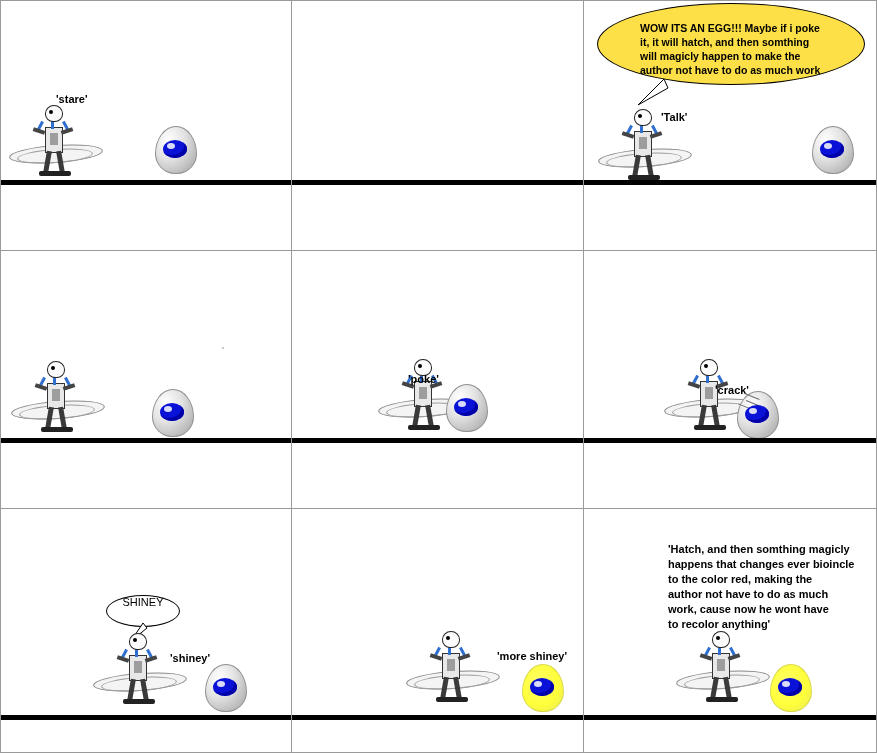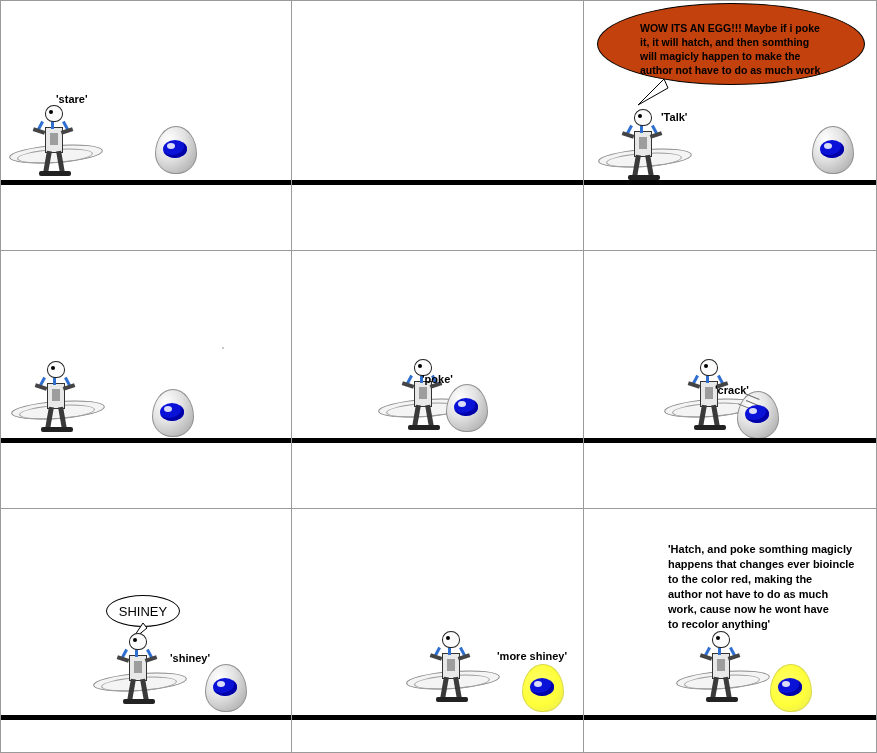--- a/index.html
+++ b/index.html
@@ -205,43 +205,42 @@
     font-weight: bold;
     color: #000;
     white-space: nowrap;
   }
 
   
   .bubble-big {
     position: absolute;
     border: 1px solid #000;
     border-radius: 50%;
-    background: #c2410c;
+    background: #fde047;
     box-sizing: border-box;
   }
   .bubble-big .btext {
     position: absolute;
     font-size: 10.5px;
     font-weight: bold;
     line-height: 14px;
     color: #000;
   }
   .tail {
     position: absolute;
   }
   .bubble-small {
     position: absolute;
     border: 1px solid #000;
     border-radius: 50%;
     background: #fff;
     box-sizing: border-box;
     display: flex;
-    align-items: center;
     justify-content: center;
-    font-size: 13px;
+    font-size: 11px;
     color: #000;
   }
   .plaintext {
     position: absolute;
     font-size: 11px;
     font-weight: bold;
     line-height: 15px;
     color: #000;
     white-space: pre-line;
   }
@@ -356,21 +355,21 @@
       <div class="torso"></div>
       <div class="armL"></div>
       <div class="armR"></div>
       <div class="neck"></div>
       <div class="head"></div>
       <div class="eye"></div>
       <div class="legL"></div>
       <div class="legR"></div>
       <div class="foot"></div>
     </div>
-    <div class="label" style="left:130px; top:122px;">'poke'</div>
+    <div class="label" style="left:116px; top:122px;">'poke'</div>
     <div class="egg" style="left:154px; top:133px;">
       <div class="shell"></div>
       <div class="inner"></div>
     </div>
   </div>
 
   <div class="panel" style="left:584px; top:251px; width:292px; height:187px;">
     <div class="bot" style="left:80px; top:108px;">
       <div class="ring"></div>
       <div class="ring2"></div>
@@ -439,21 +438,21 @@
       <div class="foot"></div>
     </div>
     <div class="label" style="left:193px; top:141px;">'more shiney'</div>
     <div class="egg glow" style="left:218px; top:155px;">
       <div class="shell"></div>
       <div class="inner"></div>
     </div>
   </div>
 
   <div class="panel" style="left:584px; top:509px; width:292px; height:206px;">
-    <div class="plaintext" style="left:84px; top:33px; width:205px;">'Hatch, and poke somthing magicly
+    <div class="plaintext" style="left:84px; top:33px; width:205px;">'Hatch, and then somthing magicly
 happens that changes ever bioincle
  to the color red, making the
 author not have to do as much
 work, cause now he wont have
 to recolor anything'</div>
     <div class="bot" style="left:92px; top:122px;">
       <div class="ring"></div>
       <div class="ring2"></div>
       <div class="spike1"></div>
       <div class="spike2"></div>

